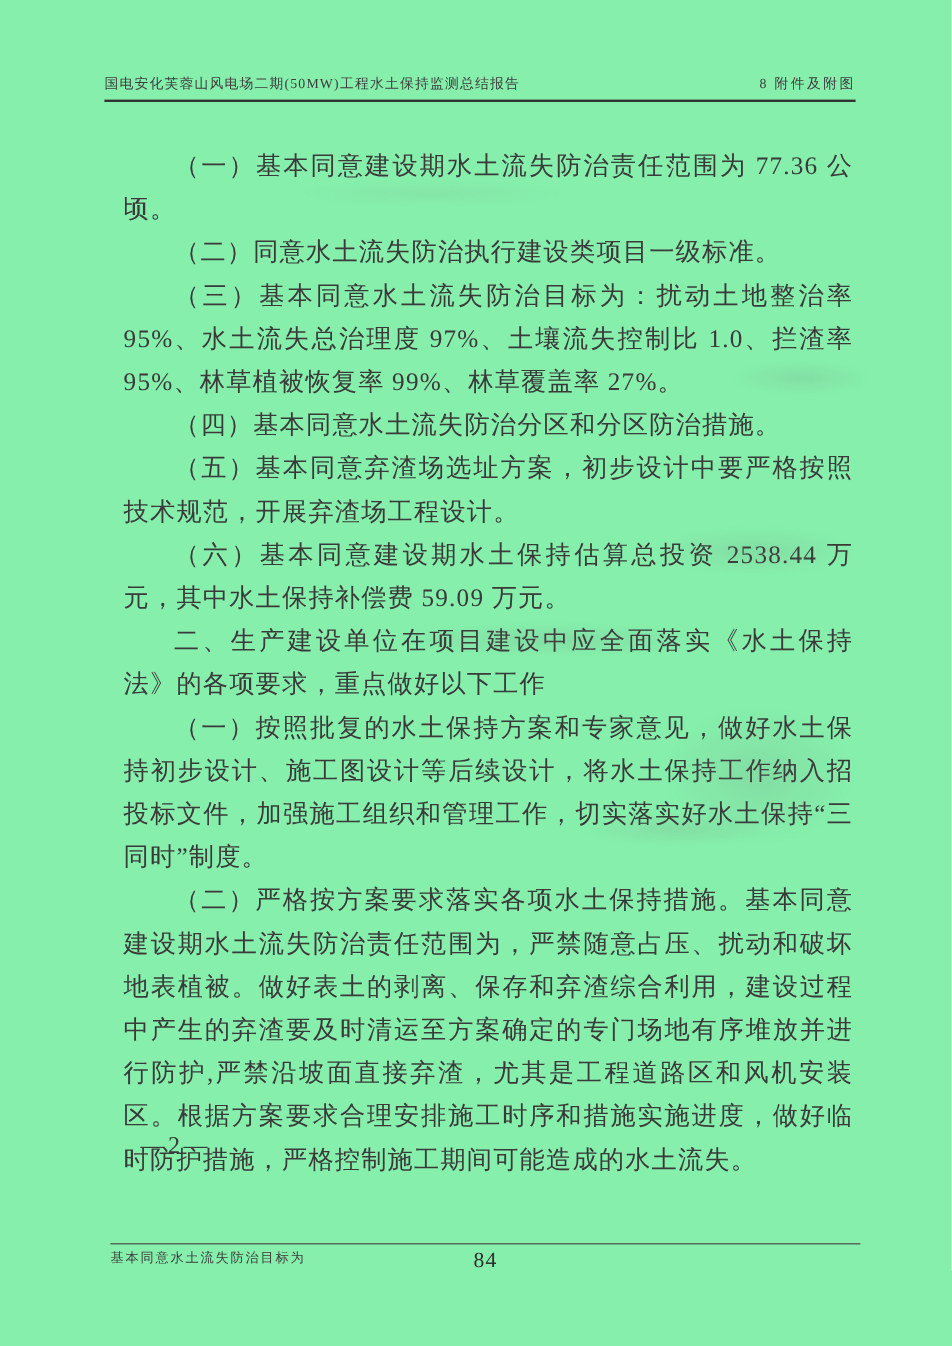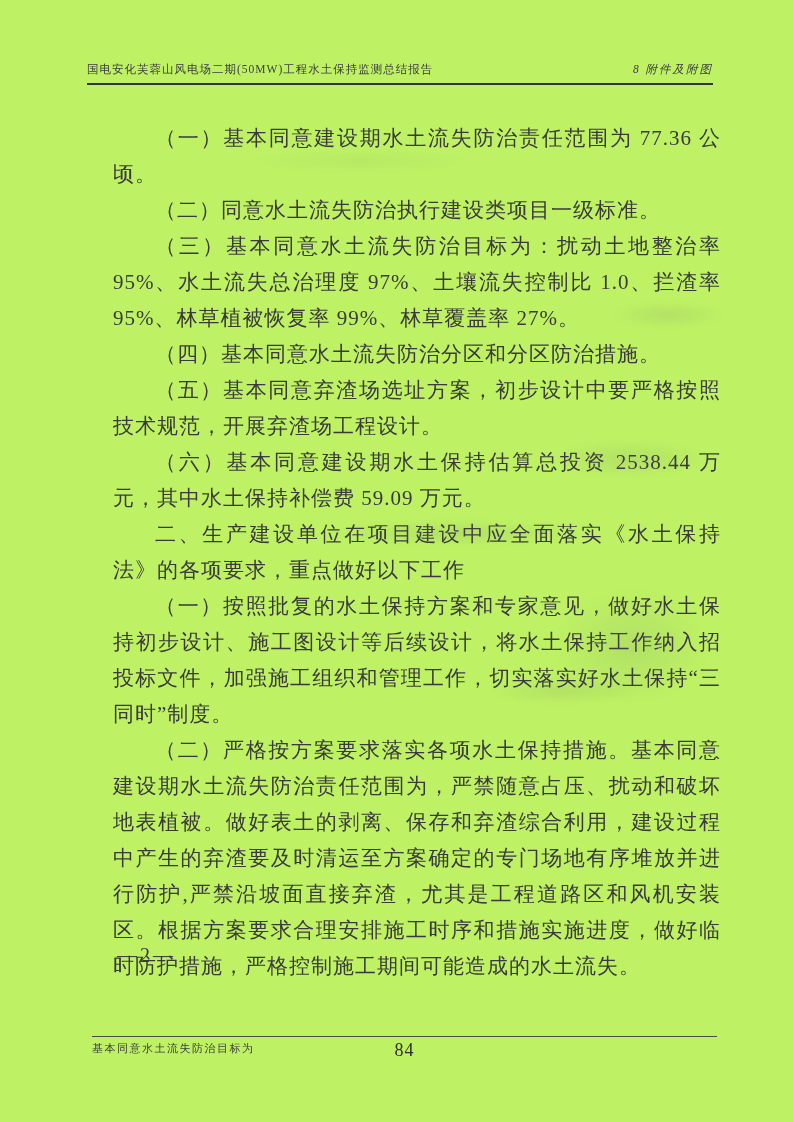--- a/index.html
+++ b/index.html
@@ -16,25 +16,25 @@
   .header{
     position:absolute;
     top:62px;left:87px;right:80px;
     display:flex;justify-content:space-between;align-items:flex-end;
     font-size:11.5px;
     letter-spacing:1px;
     color:#3d3d3d;
     padding-bottom:6px;
     border-bottom:2.5px solid #343434;
   }
-  .header .right{letter-spacing:2px;font-style:italic;}
+  .header .right{letter-spacing:2px;}
   
   .doc-body{
     position:absolute;
-    top:120px;left:113px;width:608px;
+    top:120px;left:103px;width:608px;
     font-size:21px;
     line-height:36px;
     letter-spacing:1px;
     color:#3a3a3a;
     text-align:justify;
   }
   .doc-body p{
     margin:0;
     text-indent:2em;
   }
@@ -74,21 +74,21 @@
   .s1{top:302px;left:612px;width:112px;height:26px;}
   .s2{top:440px;left:548px;width:162px;height:38px;}
   .s3{top:520px;left:330px;width:255px;height:26px;}
   .s4{top:590px;left:556px;width:152px;height:112px;}
   .s5{top:678px;left:488px;width:150px;height:26px;}
   .s6{top:150px;left:250px;width:220px;height:22px;opacity:.6;}
 </style>
 </head>
 <body>
 
-<div class="page" style="background: #bef264; color: rgb(58, 58, 58);">
+<div class="page" style="background: #86efac; color: rgb(58, 58, 58);">
 
   <div class="header">
     <span class="left">国电安化芙蓉山风电场二期(50MW)工程水土保持监测总结报告</span>
     <span class="right">8 附件及附图</span>
   </div>
 
   <div class="doc-body">
 
   <p>（一）基本同意建设期水土流失防治责任范围为 77.36 公顷。</p>
       <p>（二）同意水土流失防治执行建设类项目一级标准。</p>

